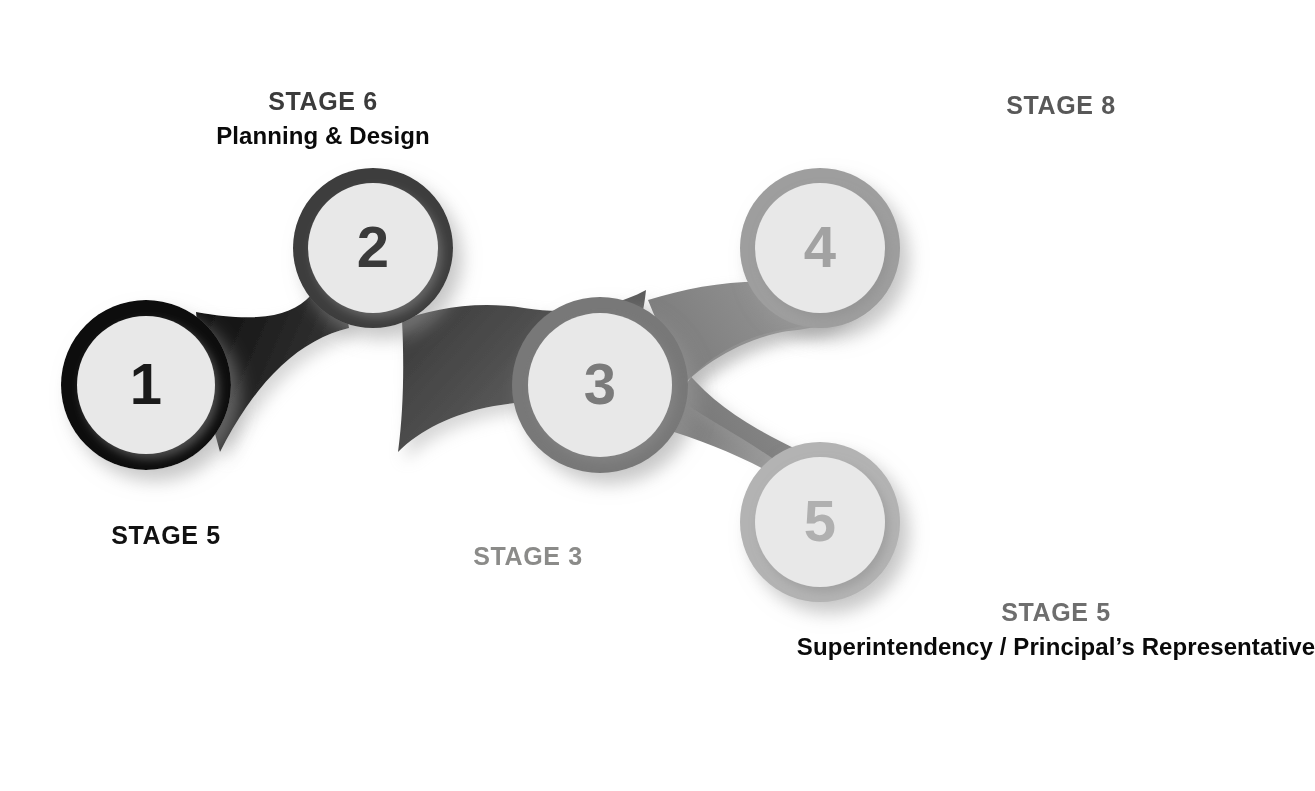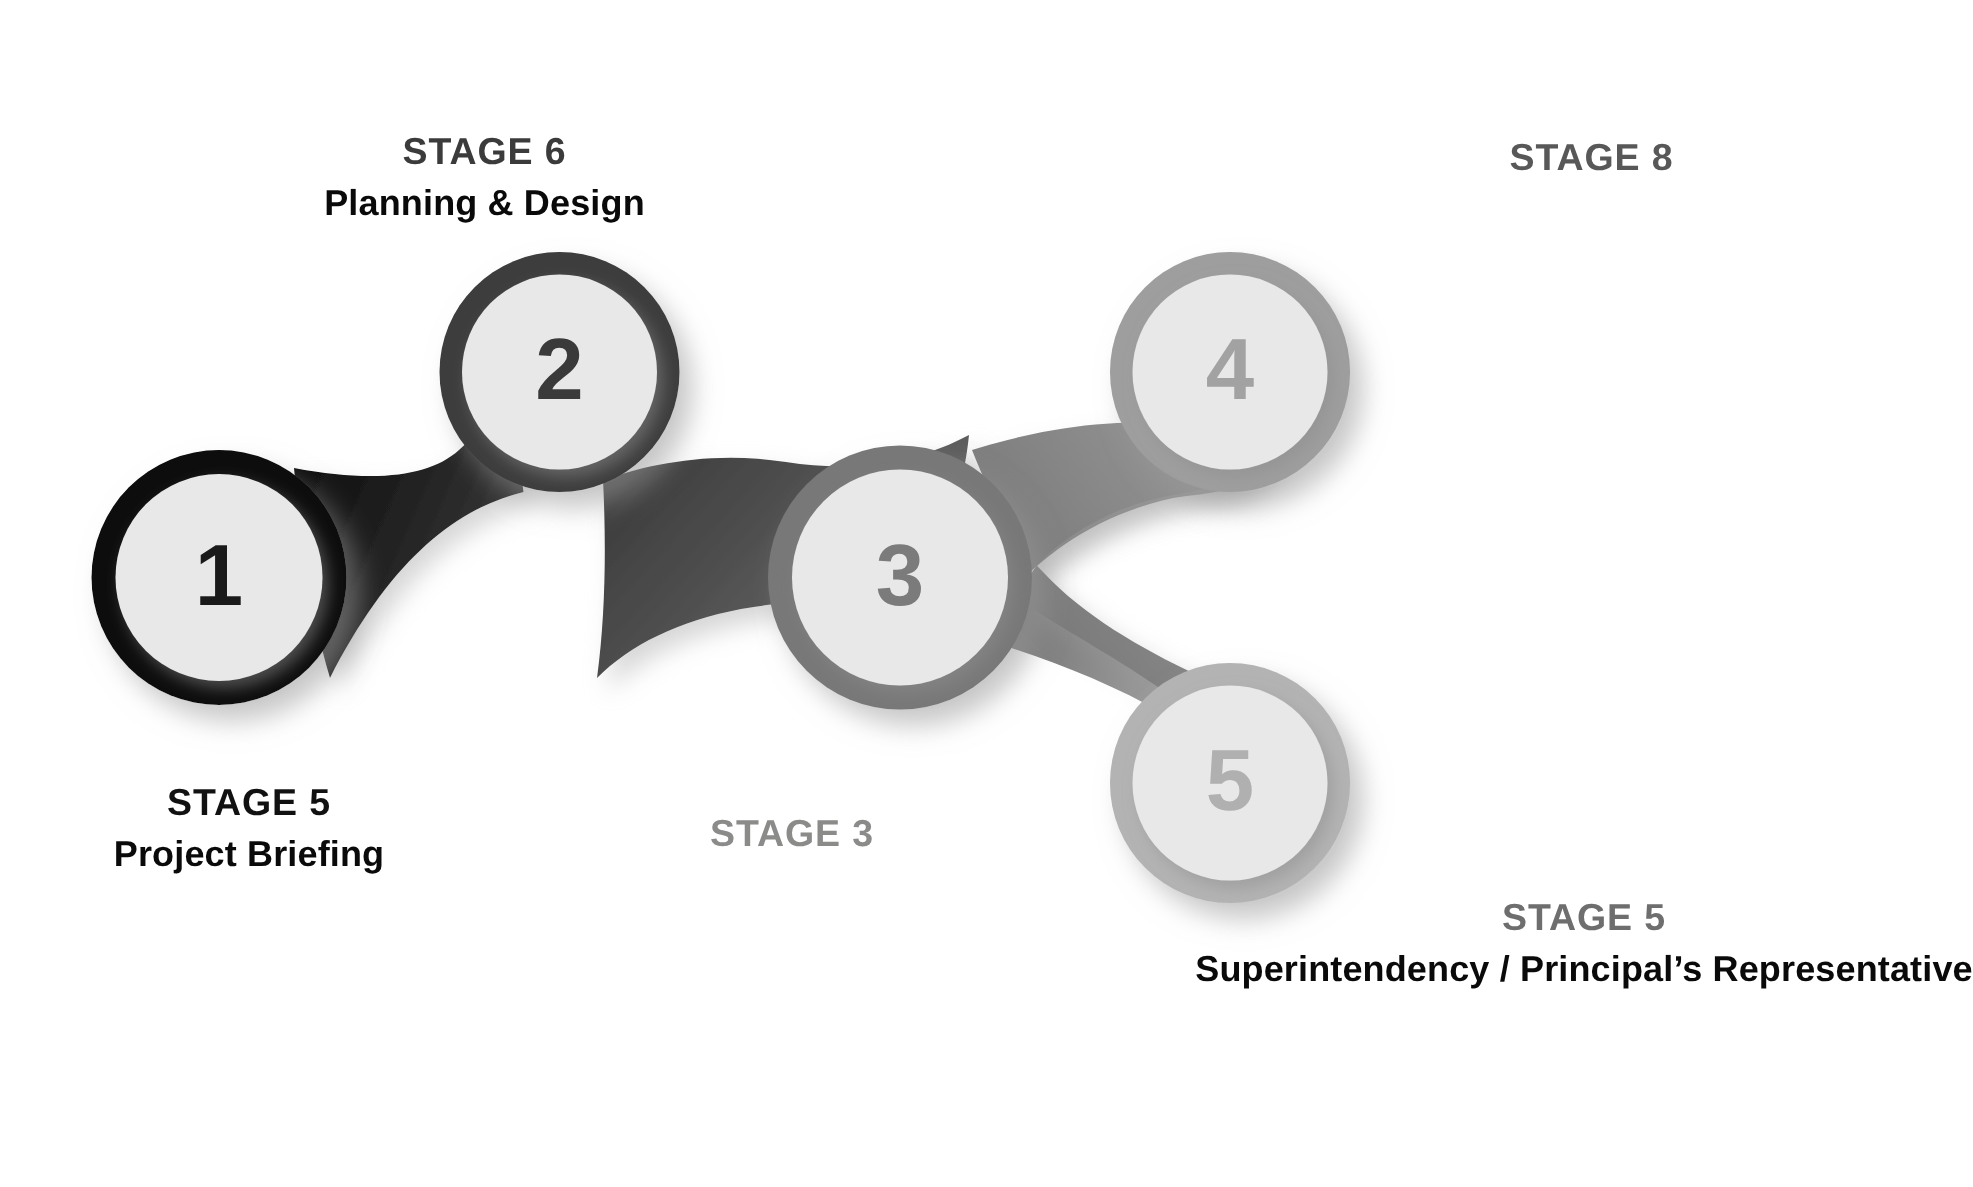--- a/index.html
+++ b/index.html
@@ -175,21 +175,20 @@
   </svg>
 
   <div class="node-number" style="left:106px; top:355px; width:80px; color:#1a1a1a;">1</div>
   <div class="node-number" style="left:333px; top:218px; width:80px; color:#3a3a3a;">2</div>
   <div class="node-number" style="left:560px; top:355px; width:80px; color:#7b7b7b;">3</div>
   <div class="node-number" style="left:780px; top:218px; width:80px; color:#a2a2a2;">4</div>
   <div class="node-number" style="left:780px; top:492px; width:80px; color:#b0b0b0;">5</div>
 
   <div class="stage-label" style="left:16px; top:520px; width:300px;">
     <span class="stage-title" style="color:#111111;">STAGE 5</span>
-    <span class="stage-sub">Project Briefing</span>
   </div>
 
   <div class="stage-label" style="left:173px; top:86px; width:300px;">
     <span class="stage-title" style="color:#3b3b3b;">STAGE 6</span>
     <span class="stage-sub">Planning &amp; Design</span>
   </div>
 
   <div class="stage-label" style="left:328px; top:516px; width:400px;margin-top:25px;">
     <span class="stage-title" style="color:#8b8b89;">STAGE 3</span>
   </div>

